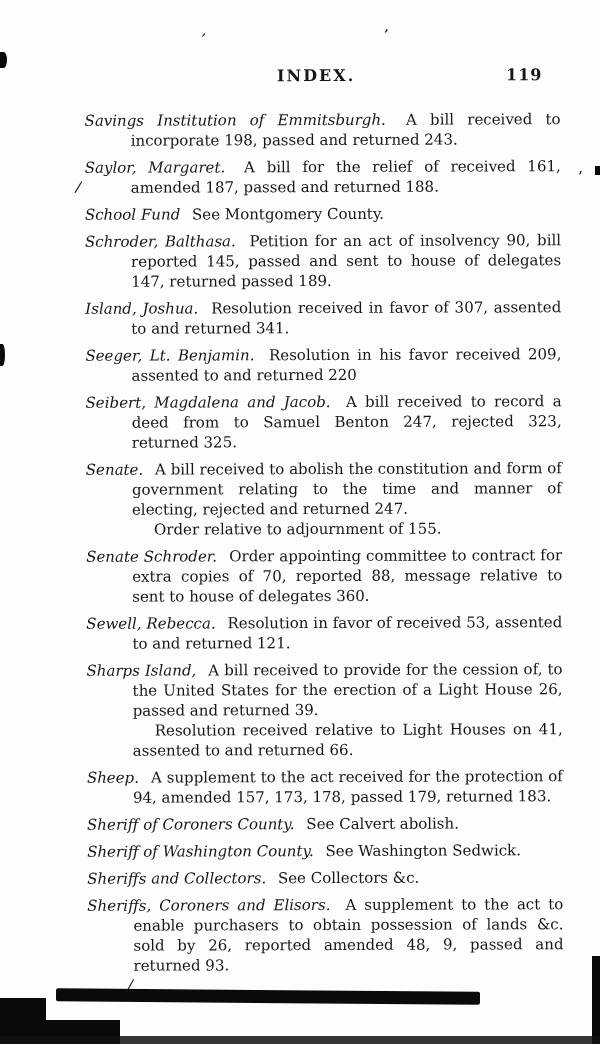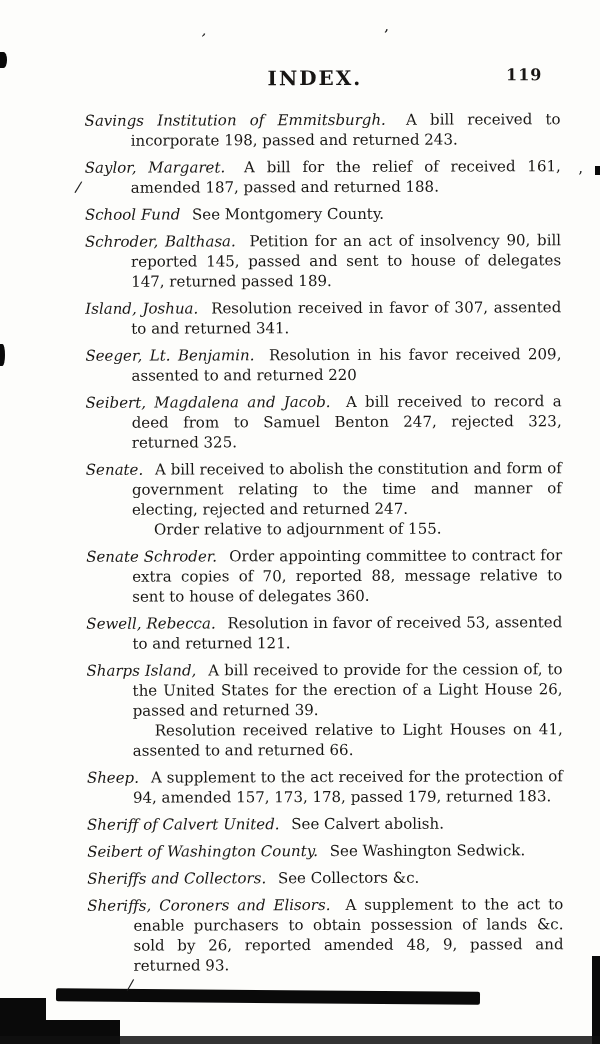--- a/index.html
+++ b/index.html
@@ -27,21 +27,21 @@
   }
   .header-row {
     position: relative;
     height: 26px;
     margin-bottom: 18px;
   }
   .header-title {
     position: absolute;
     left: 50%;
     transform: translateX(-58%);
-    font-size: 20px;
+    font-size: 16px;
     font-weight: 700;
     letter-spacing: 2px;
   }
   .page-number {
     position: absolute;
     right: 18px;
     top: 0;
     font-size: 16px;
     font-weight: 700;
     letter-spacing: 1px;
@@ -156,26 +156,26 @@
       <p class="entry-main"><span class="term">Sharps Island,</span><span class="txt"> A bill received to provide for the cession of, to the United States for the erection of a Light House 26, passed and returned 39.</span></p>
       <p class="entry-cont">Resolution received relative to Light Houses on 41, assented to and returned 66.</p>
     </div>
 
     <div class="entry">
       <p class="entry-main"><span class="term">Sheep.</span><span class="txt"> A supplement to the act received for the protection of 94, amended 157, 173, 178, passed 179, returned 183.</span></p>
 
     </div>
 
     <div class="entry">
-      <p class="entry-main"><span class="term">Sheriff of Calvert United.</span><span class="txt"> See Calvert abolish.</span></p>
-
-    </div>
-
-    <div class="entry">
-      <p class="entry-main"><span class="term">Seibert of Washington County.</span><span class="txt"> See Washington Sedwick.</span></p>
+      <p class="entry-main"><span class="term">Sheriff of Coroners County.</span><span class="txt"> See Calvert abolish.</span></p>
+
+    </div>
+
+    <div class="entry">
+      <p class="entry-main"><span class="term">Sheriff of Washington County.</span><span class="txt"> See Washington Sedwick.</span></p>
 
     </div>
 
     <div class="entry">
       <p class="entry-main"><span class="term">Sheriffs and Collectors.</span><span class="txt"> See Collectors &amp;c.</span></p>
 
     </div>
 
     <div class="entry">
       <p class="entry-main"><span class="term">Sheriffs, Coroners and Elisors.</span><span class="txt"> A supplement to the act to enable purchasers to obtain possession of lands &amp;c. sold by 26, reported amended 48, 9, passed and returned 93.</span></p>

